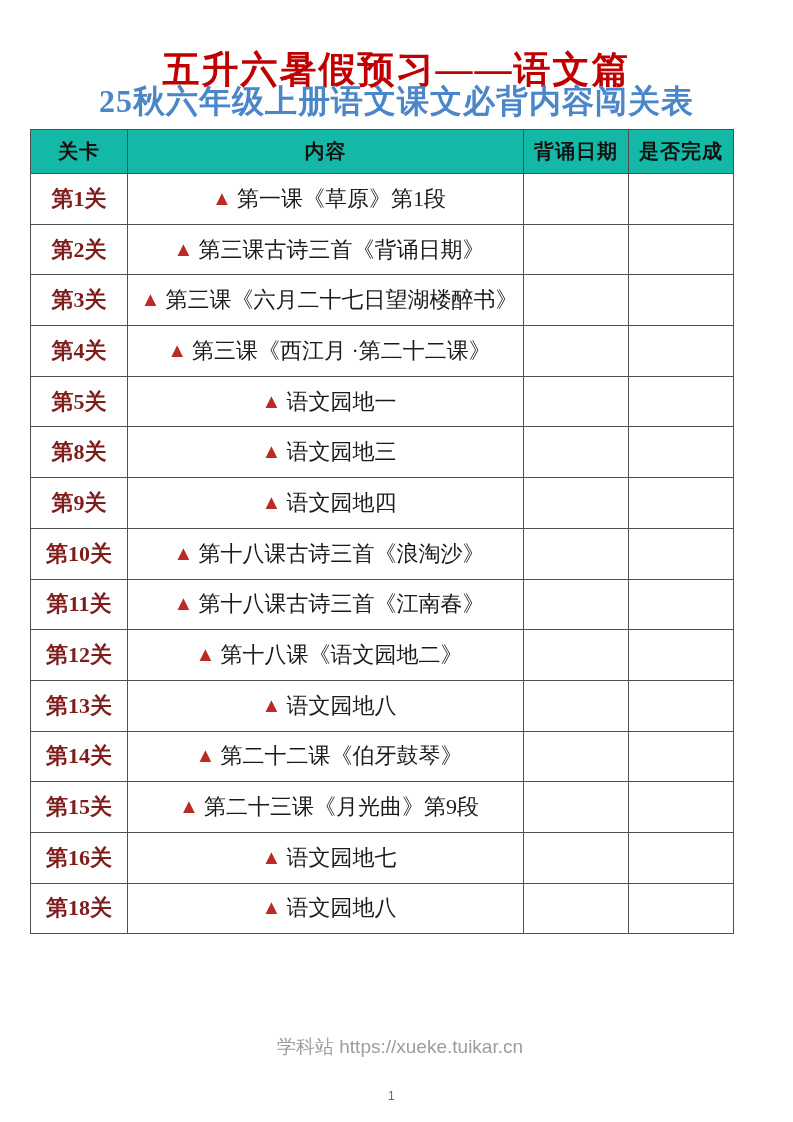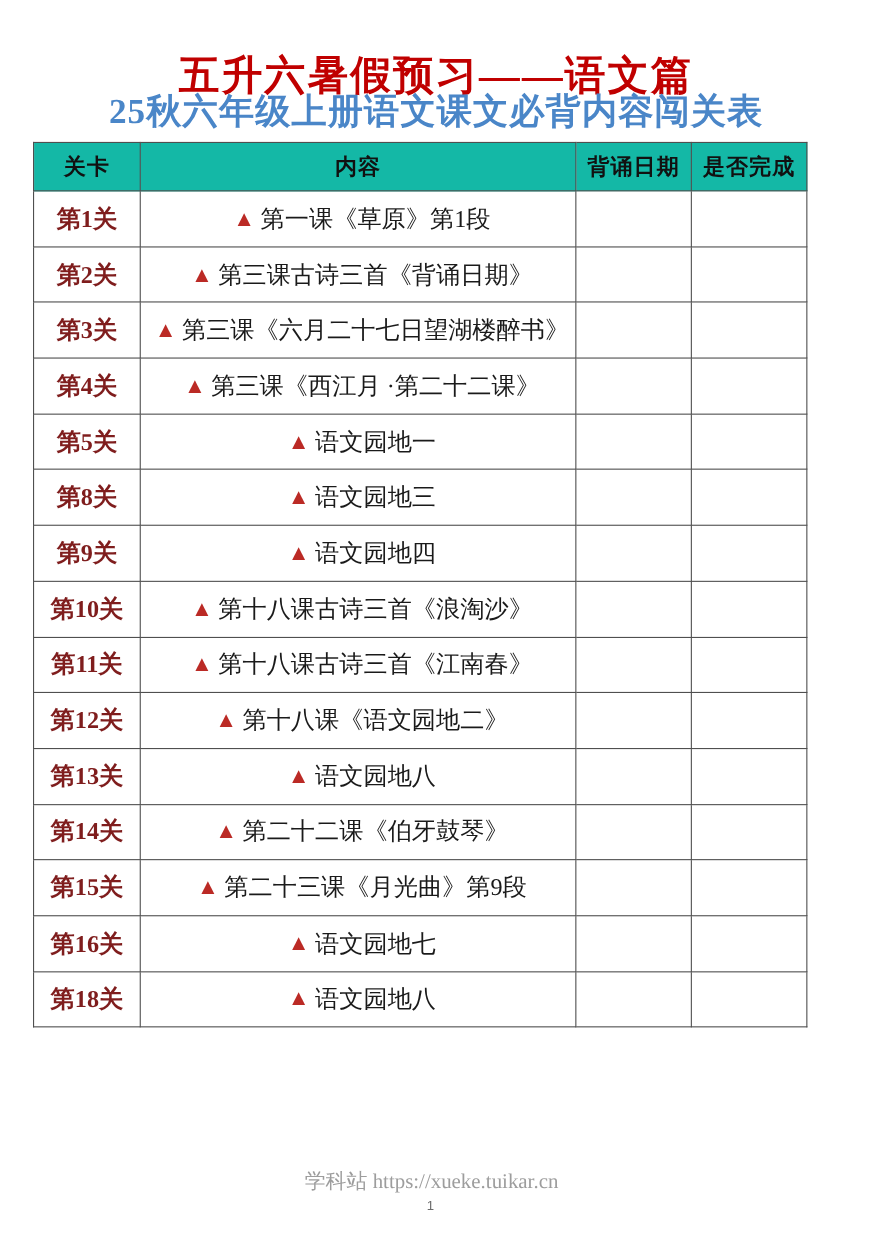--- a/index.html
+++ b/index.html
@@ -84,22 +84,22 @@
     font-size: 20px;
     margin-right: 5px;
     display: inline-block;
     transform: translateY(-1px);
   }
   td.blank { background: #ffffff; }
 
   .watermark {
     position: absolute;
     left: 277px;
-    top: 1061px;
-    font-family: Liberation Serif, serif;
+    top: 1034px;
+    font-family: Liberation Sans, sans-serif;
     font-size: 19px;
     color: #9d9d9d;
     white-space: nowrap;
   }
 
   .pageno {
     position: absolute;
     left: 388px;
     top: 1089px;
     font-family: "Liberation Sans", sans-serif;

